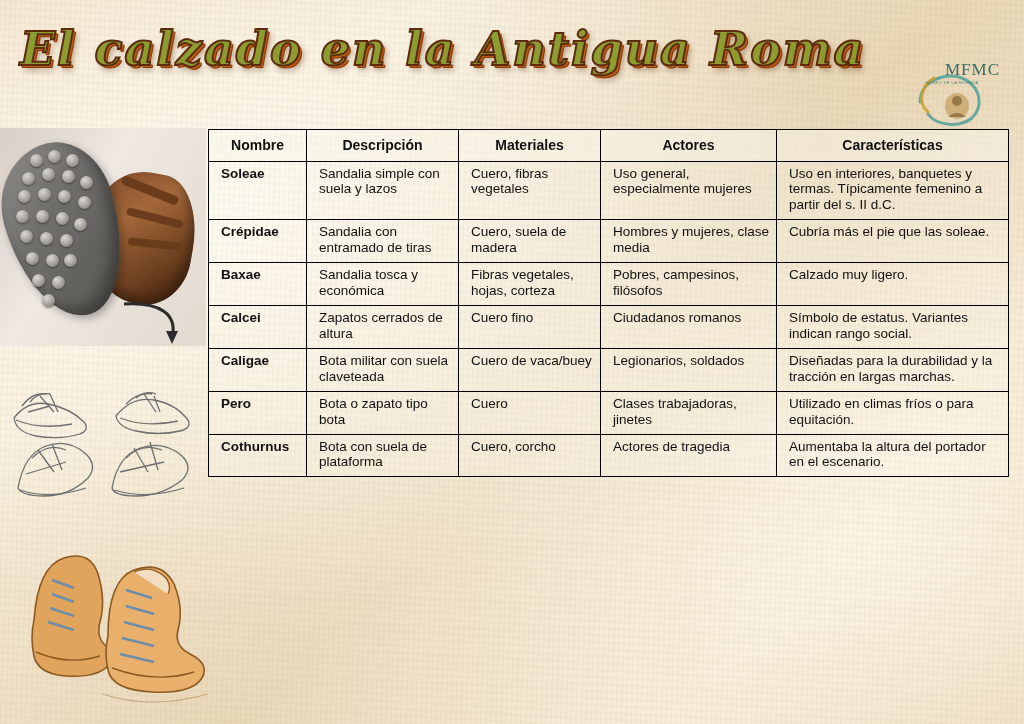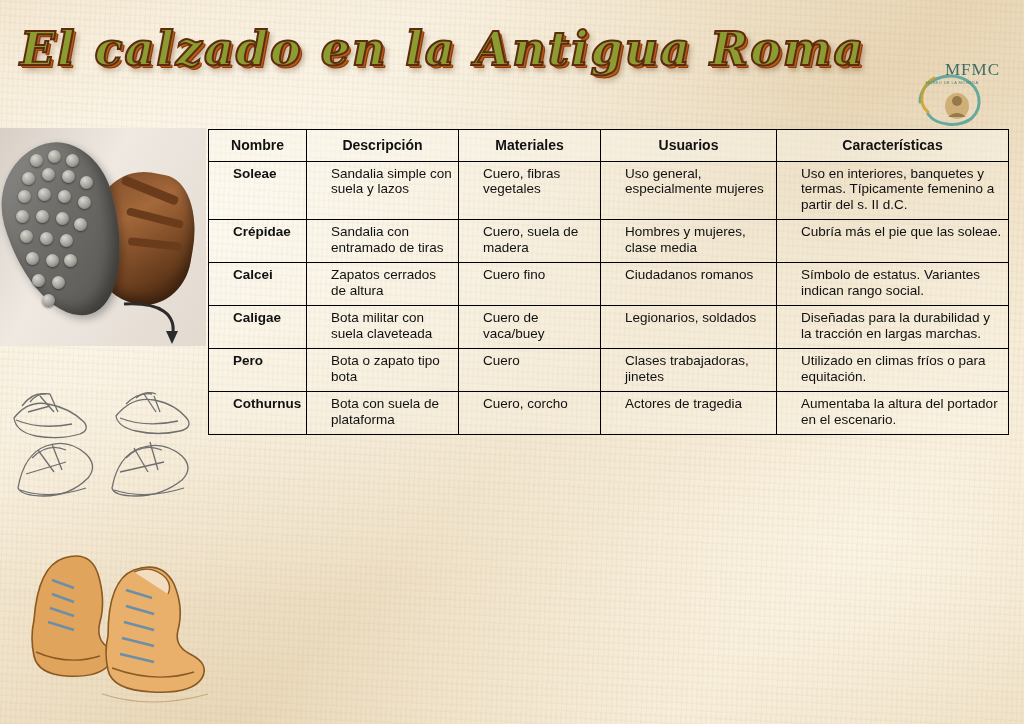--- a/index.html
+++ b/index.html
@@ -174,21 +174,21 @@
   }
   table {
     border-collapse: collapse;
     width: 800px;
     table-layout: fixed;
     background: rgba(255,253,247,0.18);
   }
   th, td {
     border: 1.5px solid #000;
     vertical-align: top;
-    padding: 4px 6px 6px 24px;
+    padding: 4px 6px 6px 12px;
     font-size: 13.5px;
     line-height: 1.18;
     color: #111;
     font-family: "Liberation Sans", sans-serif;
   }
   thead th {
     text-align: center;
     font-weight: bold;
     font-size: 14px;
     padding: 7px 13px;
@@ -330,40 +330,47 @@
           <col class="col-2">
           <col class="col-3">
           <col class="col-4">
           <col class="col-5">
       </colgroup>
       <thead>
         <tr>
           <th>Nombre</th>
           <th>Descripción</th>
           <th>Materiales</th>
-          <th>Usuarios</th>
+          <th>Actores</th>
           <th>Características</th>
         </tr>
       </thead>
       <tbody>
         <tr>
           <td class="name">Soleae</td>
           <td>Sandalia simple con suela y lazos</td>
           <td>Cuero, fibras vegetales</td>
           <td>Uso general, especialmente mujeres</td>
           <td>Uso en interiores, banquetes y termas. Típicamente femenino a partir del s. II d.C.</td>
         </tr>
         <tr>
           <td class="name">Crépidae</td>
           <td>Sandalia con entramado de tiras</td>
           <td>Cuero, suela de madera</td>
           <td>Hombres y mujeres, clase media</td>
           <td>Cubría más el pie que las soleae.</td>
         </tr>
         <tr>
+          <td class="name">Baxae</td>
+          <td>Sandalia tosca y económica</td>
+          <td>Fibras vegetales, hojas, corteza</td>
+          <td>Pobres, campesinos, filósofos</td>
+          <td>Calzado muy ligero.</td>
+        </tr>
+        <tr>
           <td class="name">Calcei</td>
           <td>Zapatos cerrados de altura</td>
           <td>Cuero fino</td>
           <td>Ciudadanos romanos</td>
           <td>Símbolo de estatus. Variantes indican rango social.</td>
         </tr>
         <tr>
           <td class="name">Caligae</td>
           <td>Bota militar con suela claveteada</td>
           <td>Cuero de vaca/buey</td>

